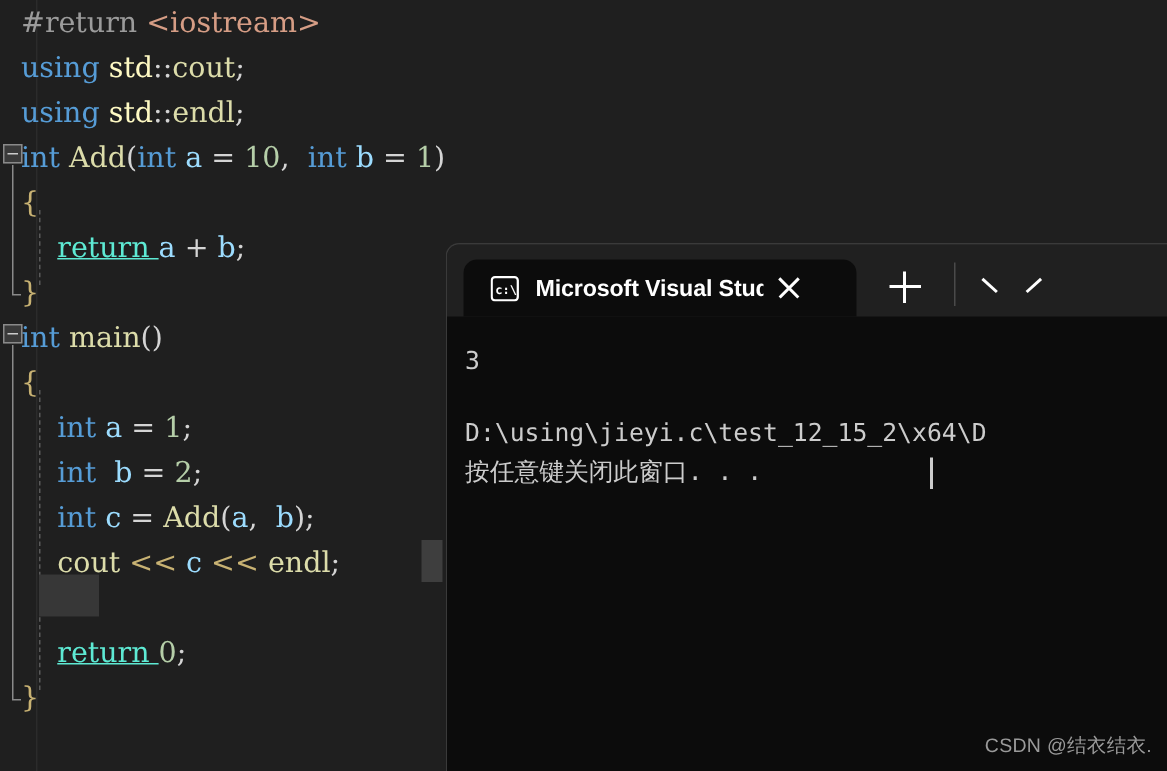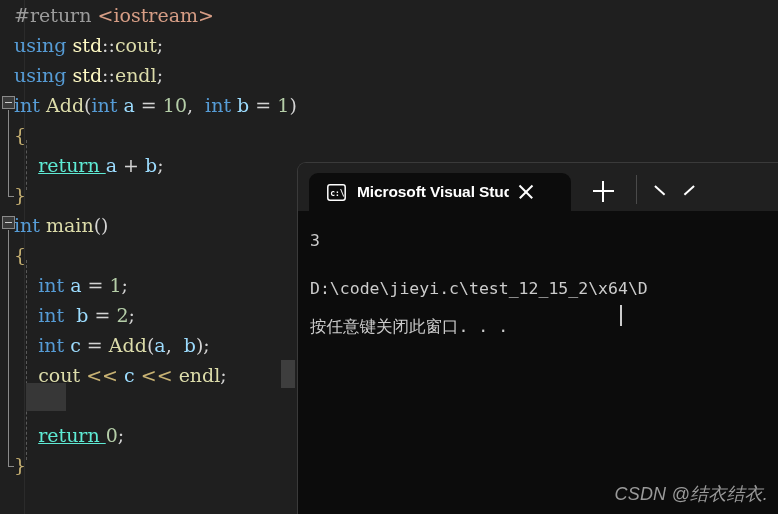--- a/index.html
+++ b/index.html
@@ -217,25 +217,24 @@
     position: absolute;
     width: 1.6px; height: 21px;
     background: #cccccc;
   }
 
   
   #watermark {
     position: absolute;
     right: 10px; bottom: 8px;
     font-family: "Liberation Sans", sans-serif;
-    font-size: 18px;
+    font-size: 13px;
     color: #9a9a9a;
     letter-spacing: 0.2px;
     white-space: nowrap;
-    font-style: italic;
   }
 </style>
 </head>
 <body>
 
 <div id="editor" style="background: rgb(31, 31, 31);">
 
   <div id="editor-gutter-line"></div>
 
   <div id="code-lines">
@@ -293,20 +292,20 @@
     </div>
 
     <div id="tab-newtab"></div>
     <div id="tab-divider"></div>
     <div id="tab-dropdown"></div>
   </div>
 
   <div id="terminal-body" style="background: rgb(12, 12, 12);">
     <div id="term-output">
         <div class="term-line" style="left: 12px; top: 18px;">3</div>
-        <div class="term-line" style="left: 12px; top: 66px;">D:\code\jieyi.c\test_12_15_2\x64\D</div>
-        <div class="term-line" style="left: 12px; top: 104px;">按任意键关闭此窗口. . .</div>
+        <div class="term-line" style="left: 12px; top: 66px;">D:\using\jieyi.c\test_12_15_2\x64\D</div>
+        <div class="term-line" style="left: 12px; top: 92px;">按任意键关闭此窗口. . .</div>
       </div>
     <div id="term-cursor" style="left: 322px; top: 94px;"></div>
   </div>
 </div>
 
 <div id="watermark">CSDN @结衣结衣.</div>
 
 </body></html>

